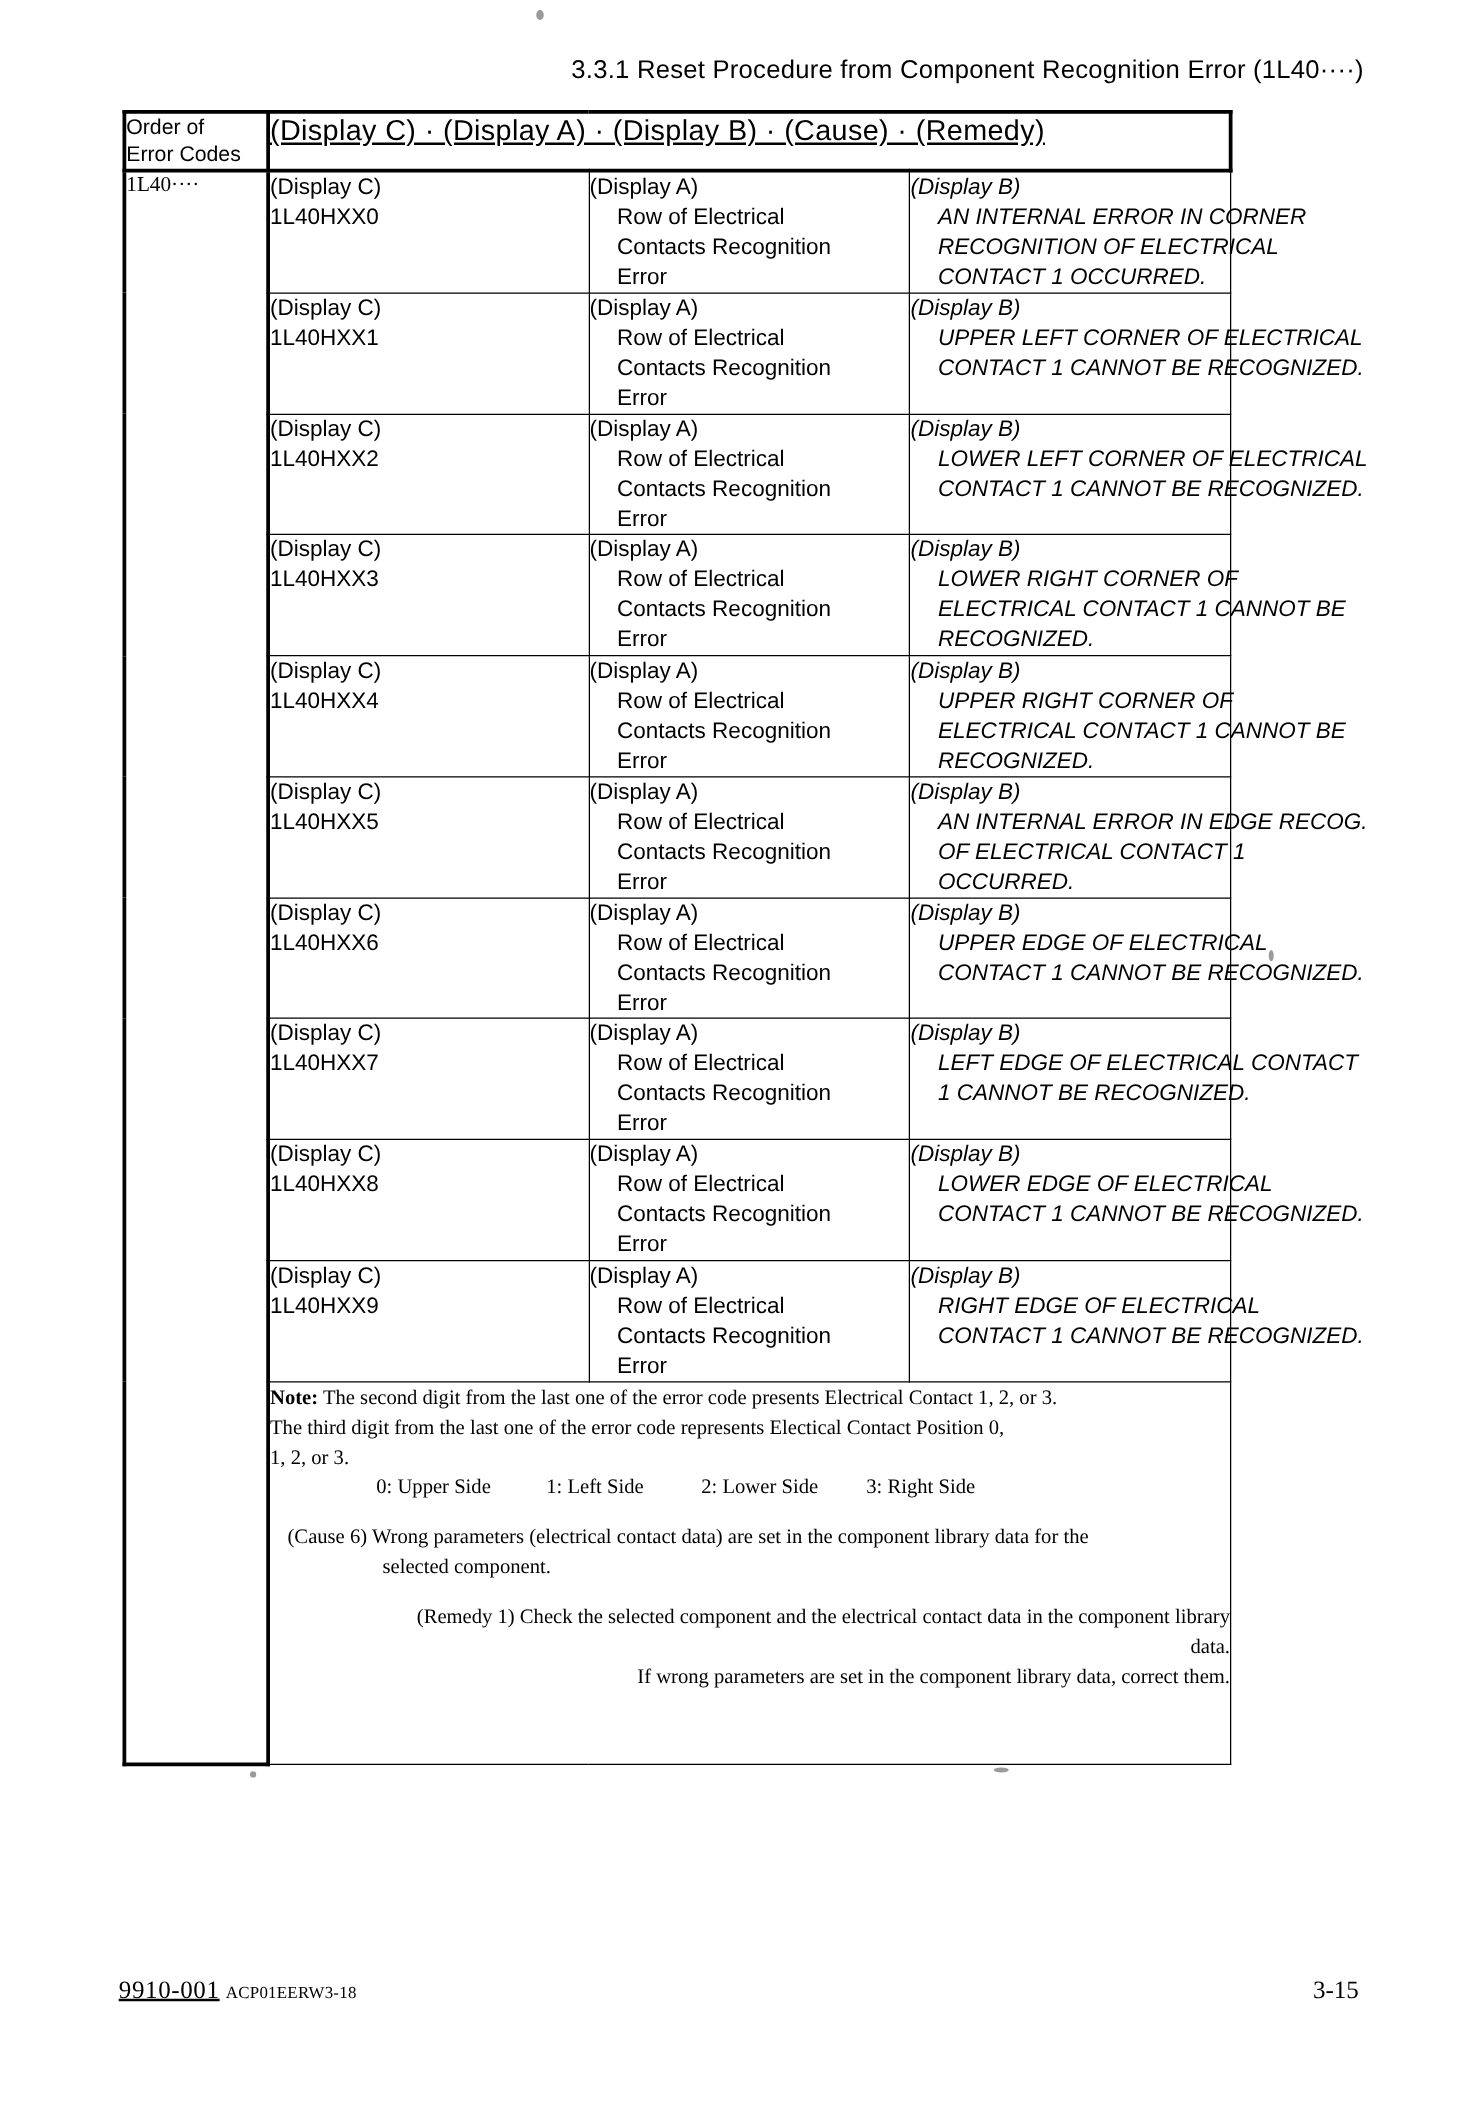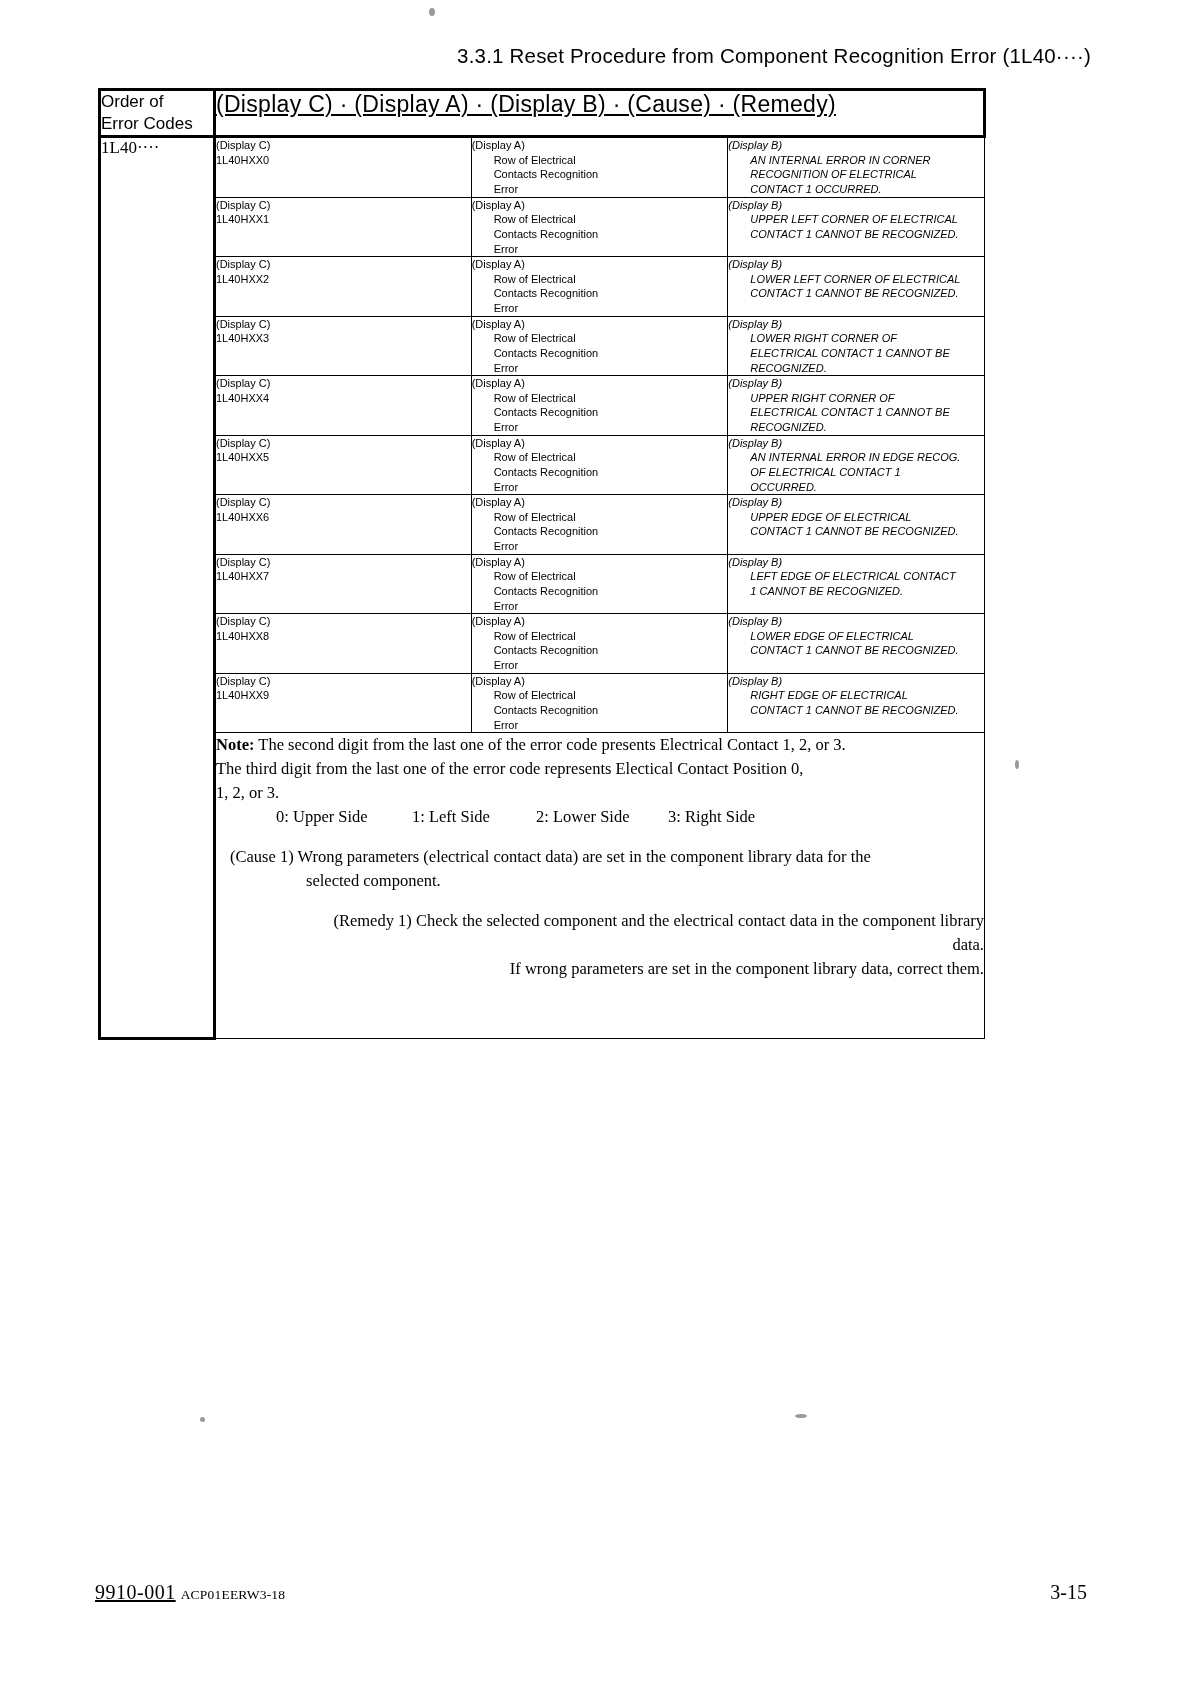--- a/index.html
+++ b/index.html
@@ -65,21 +65,21 @@
     text-decoration: underline;
   }
   .code-cell {
     text-align: center;
     font-size: 17px;
     font-family: "Liberation Serif", serif;
     padding-top: 10px;
     vertical-align: top;
   }
   .cell {
-    font-size: 11px;
+    font-size: 18px;
     line-height: 1.33;
     padding: 7px 6px 9px 8px;
   }
   .cell .l1 { white-space: nowrap; }
   .cell .ind { padding-left: 22px; }
   .col-a { width: 168px; }
   .col-b { width: 208px; }
   .col-c { width: auto; font-style: italic; }
   .note-cell {
     font-family: "Liberation Serif", serif;
@@ -101,21 +101,21 @@
   }
   .cause .cont { padding-left: 76px; display:block; }
   .remedy {
     padding-left: 14px;
     margin-top: 16px;
     text-align: right;
   }
   .remedy .cont1 { padding-left: 86px; display:block; }
   .remedy .cont2 { padding-left: 86px; display:block; }
   .sides {
-    padding-left: 60px;
+    padding-left: 85px;
     display: block;
   }
   .sides span { display:inline-block; }
   .s1 { width: 136px; }
   .s2 { width: 124px; }
   .s3 { width: 132px; }
   .footer-left {
     position: absolute;
     left: 95px;
     bottom: 80px;
@@ -361,21 +361,21 @@
           <span>The third digit from the last one of the error code represents Electical Contact Position 0,</span>
         </div>
         <div class="hang2">
           <span>1, 2, or 3.</span>
         </div>
         <div class="sides">
           <span class="s1">0: Upper Side</span><span class="s2">1: Left Side</span><span class="s3">2: Lower Side</span><span>3: Right Side</span>
         </div>
 
         <div class="cause">
-          <span>(Cause 1)</span>
+          <span>(Cause 6)</span>
           <span>Wrong parameters (electrical contact data) are set in the component library data for the</span>
           <span class="cont">selected component.</span>
         </div>
 
         <div class="remedy">
           <span>(Remedy 1)</span>
           <span>Check the selected component and the electrical contact data in the component library</span>
           <span class="cont1">data.</span>
           <span class="cont2">If wrong parameters are set in the component library data, correct them.</span>
         </div>

